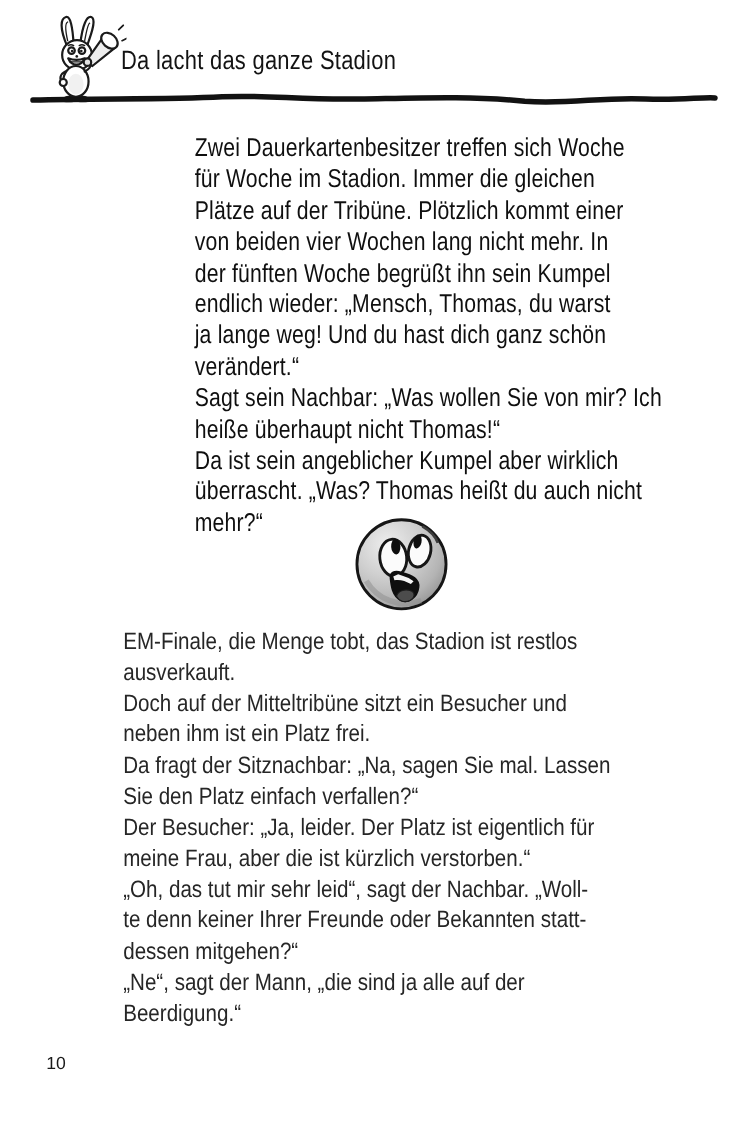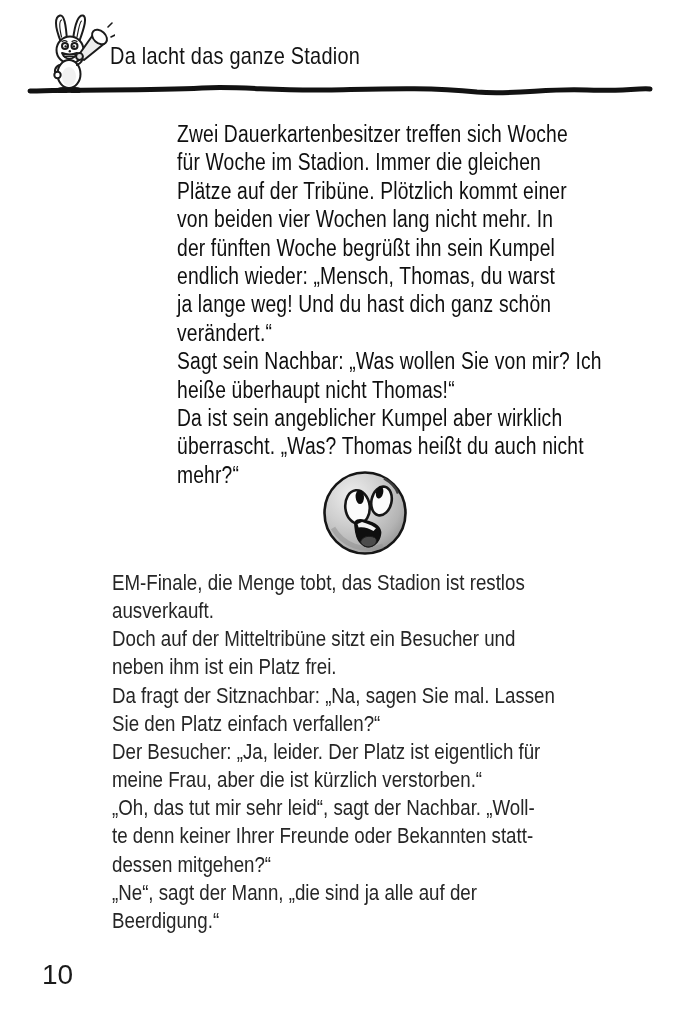--- a/index.html
+++ b/index.html
@@ -18,21 +18,21 @@
   .joke1 {
     left:177px; top:120px; font-size:23.5px; line-height:28.4px; color:#0f0f0f;
     transform:scaleX(.82); transform-origin:0 0; letter-spacing:.2px;
   }
   .joke2 {
     left:112px; top:569px; font-size:21.5px; line-height:28.15px; color:#262626;
     transform:scaleX(.87); transform-origin:0 0;
   }
   .face-illustration { position:absolute; left:321px; top:470px; }
   .page-number {
-    position:absolute; left:42px; top:959px; font-size:28px; color:#1a1a1a;
+    position:absolute; left:42px; top:959px; font-size:16px; color:#1a1a1a;
   }
 </style>
 </head>
 <body>
 
 <div class="page">
 
   <svg class="header-icon" width="82" height="80" viewBox="0 0 82 80">
     <g fill="#ffffff" stroke="#1b1b1b" stroke-width="2" stroke-linejoin="round" stroke-linecap="round">
 

